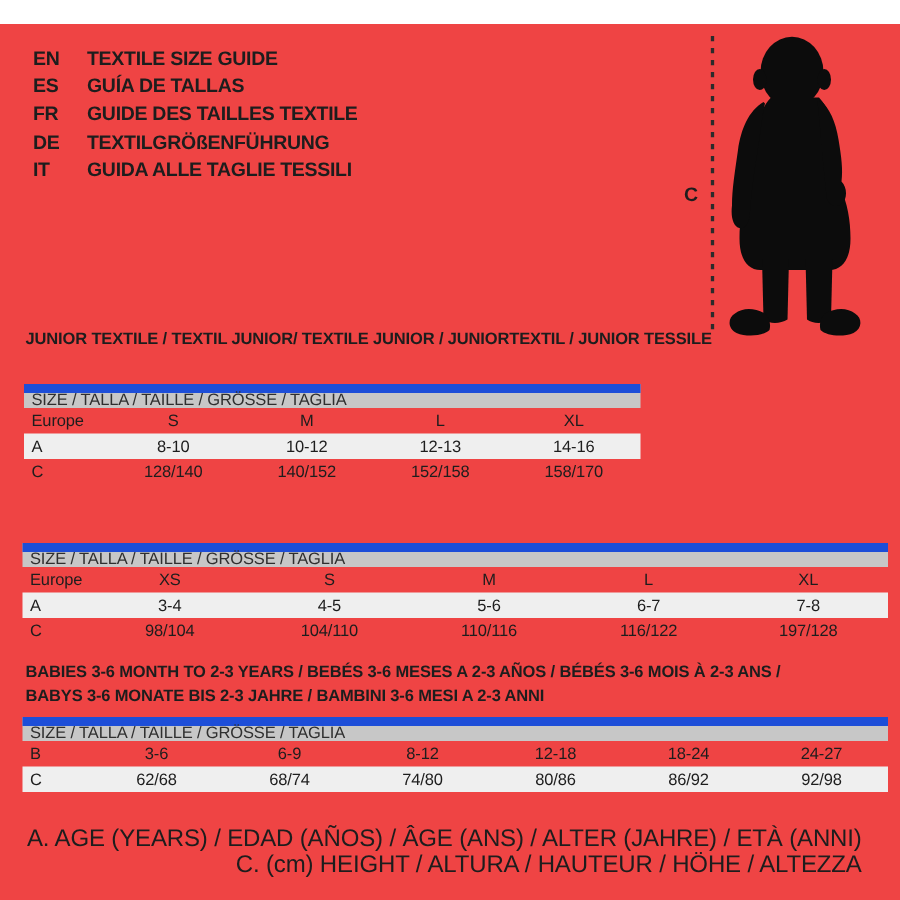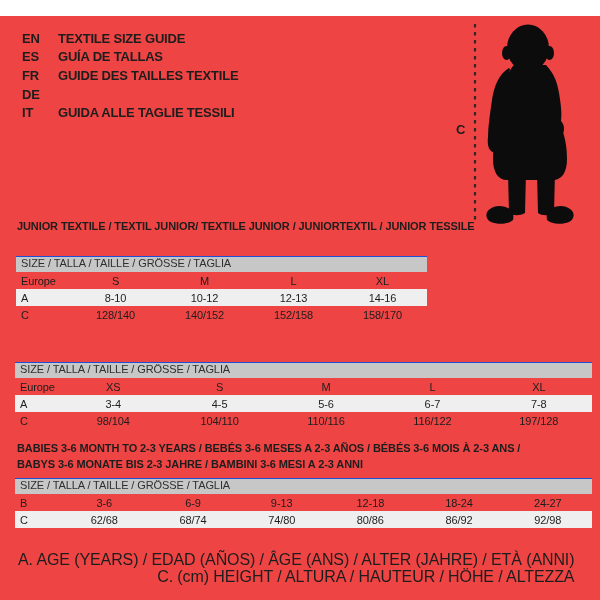--- a/index.html
+++ b/index.html
@@ -23,21 +23,21 @@
   .t1-title{left:17px;top:202px;}
   .t2-title{left:17px;top:321px;}
   .t3-title{left:17px;top:424px;}
   .sub{font-size:8px;vertical-align:-2px;}
 
   
   .size-table{position:absolute;font-size:11px;letter-spacing:-0.1px;}
   .tbl-1{left:16px;top:240px;width:411px;}
   .tbl-2{left:15px;top:346px;width:577px;}
   .tbl-3{left:15px;top:462px;width:577px;}
-  .thead{box-sizing:border-box;height:16px;background:#c7c7c7;border-top:1px solid #1d4ed8;display:flex;padding-left:5px;color:#2f2f2f;}
+  .thead{box-sizing:border-box;height:16px;background:#c7c7c7;border-top:6px solid #1d4ed8;display:flex;align-items:center;padding-left:5px;color:#2f2f2f;}
   .trow{display:flex;height:17px;align-items:center;}
   .trow.alt{background:#efefef;}
   .label-cell{box-sizing:border-box;width:45px;padding-left:5px;text-align:left;}
   .tbl-1 .label-cell{width:55px;}
   .data-cell{flex:1;text-align:center;}
 
   
   .legend{position:absolute;left:18px;top:536px;font-weight:normal;font-size:16px;letter-spacing:-0.1px;text-align:right;}
   .legend-line{height:16.5px;line-height:16.5px;white-space:nowrap;}
 </style>
@@ -54,20 +54,21 @@
     <div class="lang-row">
       <span class="lang-code">ES</span>
       <span class="lang-title">GUÍA DE TALLAS</span>
     </div>
     <div class="lang-row">
       <span class="lang-code">FR</span>
       <span class="lang-title">GUIDE DES TAILLES TEXTILE</span>
     </div>
     <div class="lang-row">
       <span class="lang-code">DE</span>
+      <span class="lang-title">TEXTILGRÖßENFÜHRUNG</span>
     </div>
     <div class="lang-row">
       <span class="lang-code">IT</span>
       <span class="lang-title">GUIDA ALLE TAGLIE TESSILI</span>
     </div>
   </div>
 
   <div class="figure">
     <svg width="130" height="208" viewBox="0 0 130 208">
       <line x1="25" y1="4" x2="25" y2="201" stroke="#2b2b2b" stroke-width="2.2" stroke-dasharray="3.5 4.5"></line>
@@ -150,21 +151,21 @@
     <div>BABYS 3-6 MONATE BIS 2-3 JAHRE / BAMBINI 3-6 MESI A 2-3 ANNI</div>
   </div>
   <div class="size-table tbl-3">
     <div class="thead">
       <span>SIZE / TALLA / TAILLE / GRÖSSE / TAGLIA</span>
     </div>
     <div class="trow">
       <div class="label-cell">B</div>
       <div class="data-cell">3-6</div>
       <div class="data-cell">6-9</div>
-      <div class="data-cell">9-13</div>
+      <div class="data-cell">8-12</div>
       <div class="data-cell">12-18</div>
       <div class="data-cell">18-24</div>
       <div class="data-cell">24-27</div>
     </div>
     <div class="trow alt">
       <div class="label-cell">C</div>
       <div class="data-cell">62/68</div>
       <div class="data-cell">68/74</div>
       <div class="data-cell">74/80</div>
       <div class="data-cell">80/86</div>

